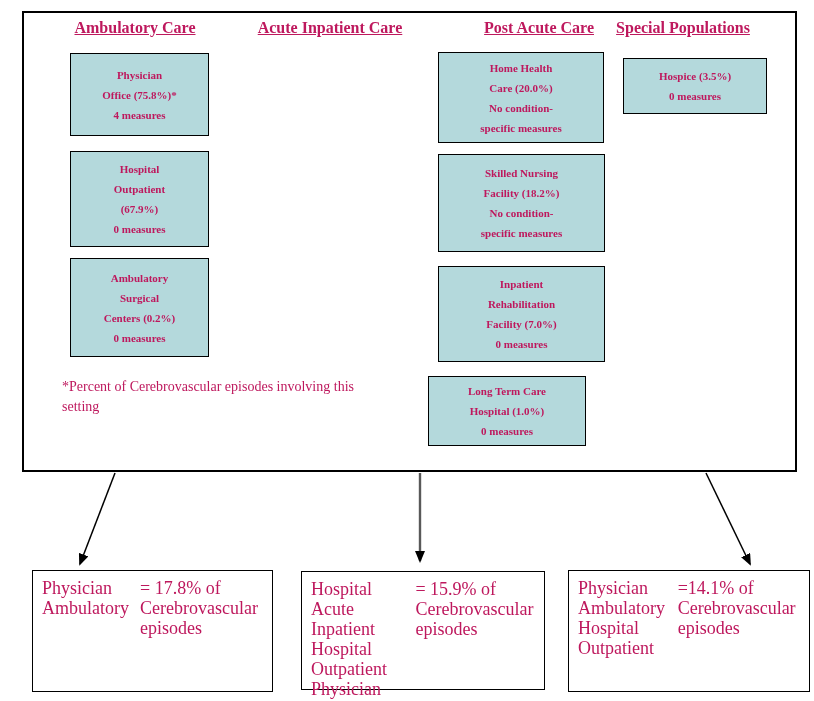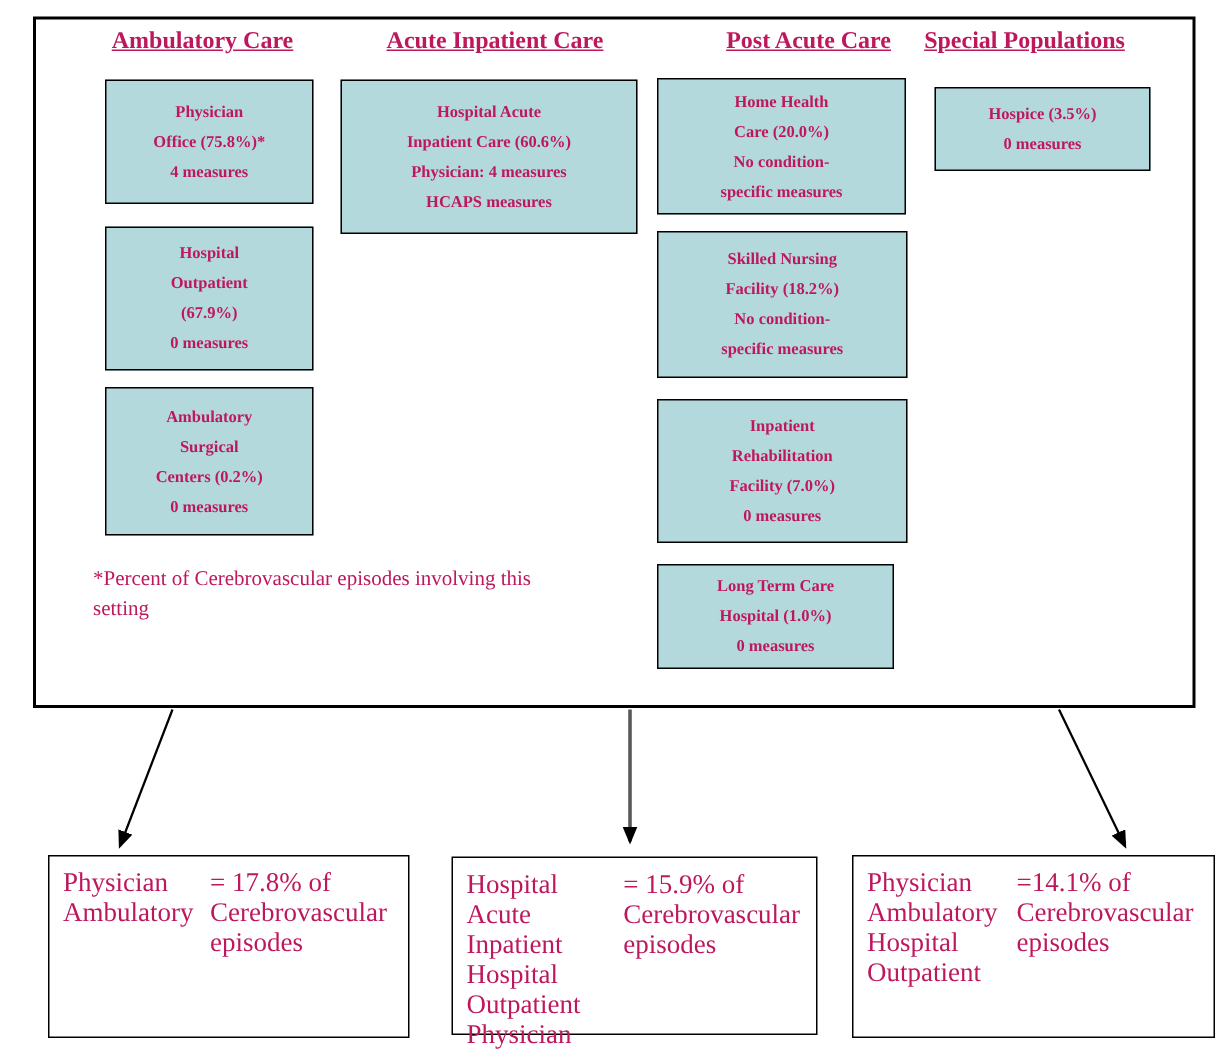--- a/index.html
+++ b/index.html
@@ -60,38 +60,34 @@
 4 measures</div>
   <div class="sbox" style="left:70px;top:151px;width:139px;height:96px;">Hospital
 Outpatient
 (67.9%)
 0 measures</div>
   <div class="sbox" style="left:70px;top:258px;width:139px;height:99px;">Ambulatory
 Surgical
 Centers (0.2%)
 0 measures</div>
 
-  <div class="sbox" style="left:227px;top:53px;width:198px;height:103px;">Hospital Acute
-Inpatient Care (60.6%)
-Physician: 4 measures
-HCAPS measures</div>
 
   <div class="sbox" style="left:438px;top:52px;width:166px;height:91px;">Home Health
 Care (20.0%)
 No condition-
 specific measures</div>
   <div class="sbox" style="left:438px;top:154px;width:167px;height:98px;">Skilled Nursing
 Facility (18.2%)
 No condition-
 specific measures</div>
   <div class="sbox" style="left:438px;top:266px;width:167px;height:96px;">Inpatient
 Rehabilitation
 Facility (7.0%)
 0 measures</div>
-  <div class="sbox" style="left:438px;top:376px;width:158px;height:70px;">Long Term Care
+  <div class="sbox" style="left:428px;top:376px;width:158px;height:70px;">Long Term Care
 Hospital (1.0%)
 0 measures</div>
 
   <div class="sbox" style="left:623px;top:58px;width:144px;height:56px;">Hospice (3.5%)
 0 measures</div>
 
   <div class="footnote">*Percent of Cerebrovascular episodes involving this
 setting</div>
 
 

